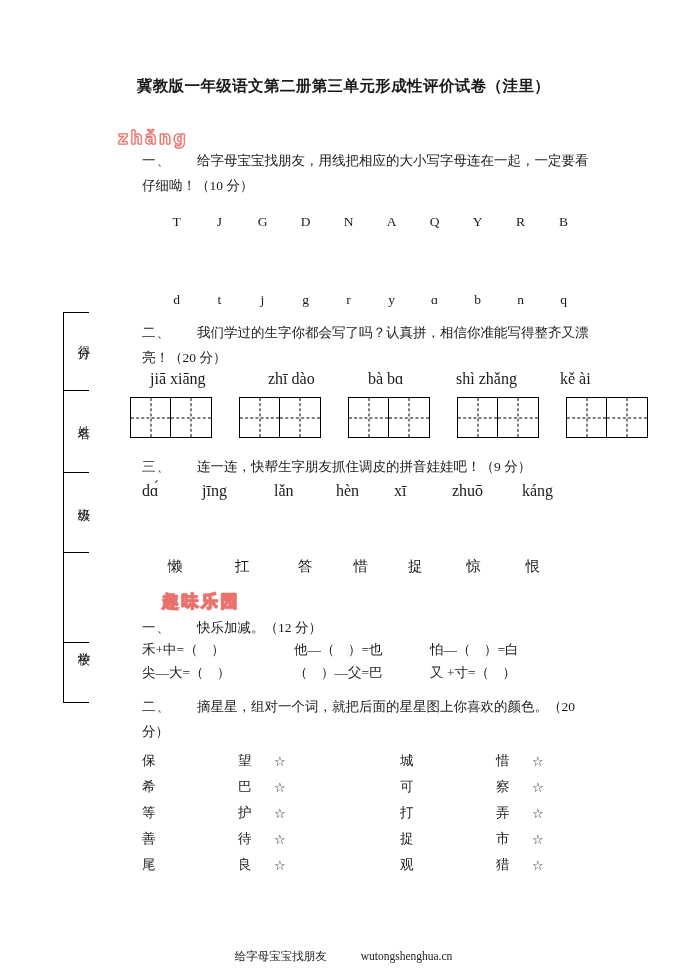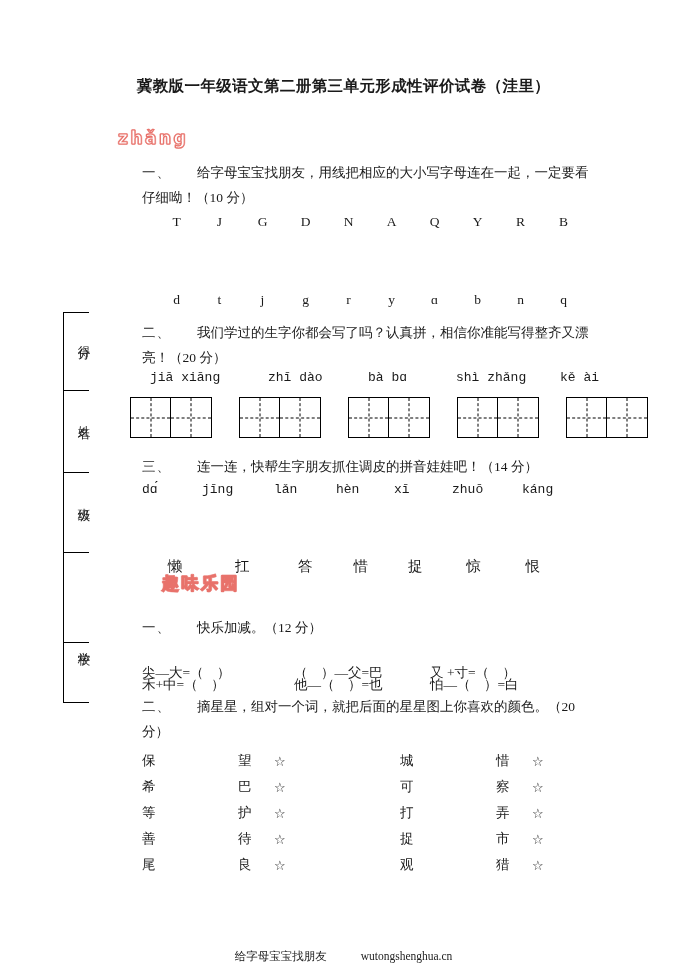--- a/index.html
+++ b/index.html
@@ -71,21 +71,21 @@
     font-weight: bold;
     letter-spacing: 2.5px;
     color: #ffffff;
     -webkit-text-stroke: 1.1px #e8726b;
     text-shadow:
        1px 0 0 #f3b0ac, -1px 0 0 #f3b0ac,
        0 1px 0 #f3b0ac, 0 -1px 0 #f3b0ac;
     font-family: "DejaVu Sans", sans-serif;
   }
   #stamp-knowledge { top: 128px; }
-  #stamp-fun { top: 572px; padding-left: 44px; }
+  #stamp-fun { top: 590px; padding-left: 44px; }
 
   
   .q-text {
     position: absolute;
     font-size: 13.5px;
     line-height: 25px;
   }
   .q-num { letter-spacing: 1px; }
   .indent { display: inline-block; width: 26px; }
 
@@ -136,22 +136,22 @@
     top: 50%;
     left: 0;
     width: 100%;
     border-top: 1.2px dashed #000;
     transform: translateY(-50%);
   }
 
   
   .pinyin-row {
     position: absolute;
-    font-size: 13px;
-    font-family: Liberation Mono, monospace;
+    font-size: 16px;
+    font-family: Liberation Serif, serif;
     white-space: pre;
   }
 
   
   .calc-row {
     position: absolute;
     font-size: 13.5px;
     white-space: pre;
   }
 
@@ -206,21 +206,21 @@
   <div class="rail-tick" style="top:390px;"></div>
 
   <div class="rail-label" style="top:24px;">得分</div>
   <div class="rail-label" style="top:104px;">姓名</div>
   <div class="rail-label" style="top:186px;">班级</div>
   <div class="rail-label" style="top:330px;">学校</div>
 </div>
 
 <div class="stamp" id="stamp-knowledge">zhǎng</div>
 
-<div class="q-text" style="left:142px; top:160px; width:452px;">
+<div class="q-text" style="left:142px; top:148px; width:452px;">
   <span class="q-num">一、</span><span class="indent"></span><span>给字母宝宝找朋友，用线把相应的大小写字母连在一起，一定要看仔细呦！（10 分）</span>
 </div>
 
 <div class="row-letters" id="row-uppercase" style="left:155px; top:214px; width:430px;">
     <span style="width: 43px;">T</span>
     <span style="width: 43px;">J</span>
     <span style="width: 43px;">G</span>
     <span style="width: 43px;">D</span>
     <span style="width: 43px;">N</span>
     <span style="width: 43px;">A</span>
@@ -265,41 +265,41 @@
       <div class="cell"></div>
       <div class="cell"></div>
     </div>
     <div class="grid-group">
       <div class="cell"></div>
       <div class="cell"></div>
     </div>
   </div>
 
 <div class="q-text" style="left:142px; top:454px; width:452px;">
-  <span class="q-num">三、</span><span class="indent"></span><span>连一连，快帮生字朋友抓住调皮的拼音娃娃吧！（14 分）</span>
+  <span class="q-num">三、</span><span class="indent"></span><span>连一连，快帮生字朋友抓住调皮的拼音娃娃吧！（9 分）</span>
 </div>
 
 <div class="pinyin-row" id="pinyin-row-match" style="left:142px; top:482px;"><span style="display: inline-block; width: 60px;">dɑ́</span><span style="display: inline-block; width: 72px;">jīng</span><span style="display: inline-block; width: 62px;">lǎn</span><span style="display: inline-block; width: 58px;">hèn</span><span style="display: inline-block; width: 58px;">xī</span><span style="display: inline-block; width: 70px;">zhuō</span><span style="display: inline-block; width: 60px;">káng</span></div>
 <div class="row-letters" id="char-row-match" style="left:142px; top:557px; width:420px; font-size:14.5px;">
     <span style="width: 68px;">懒</span>
     <span style="width: 70px;">扛</span>
     <span style="width: 60px;">答</span>
     <span style="width: 54px;">惜</span>
     <span style="width: 58px;">捉</span>
     <span style="width: 62px;">惊</span>
     <span style="width: 60px;">恨</span>
   </div>
 
 <div class="stamp" id="stamp-fun">趣味乐园</div>
 
 <div class="q-text" style="left:142px; top:615px; width:452px;">
   <span class="q-num">一、</span><span class="indent"></span><span>快乐加减。（12 分）</span>
 </div>
 
-<div class="calc-row" id="calc-row-1" style="left:142px; top:641px;margin-top:35px;"><span style="display: inline-block; width: 152px;">禾+中=（    ）</span><span style="display: inline-block; width: 136px;">他—（    ）=也</span><span style="display: inline-block; width: 130px;">怕—（    ）=白</span></div>
+<div class="calc-row" id="calc-row-1" style="left:142px; top:641px;"><span style="display: inline-block; width: 152px;">禾+中=（    ）</span><span style="display: inline-block; width: 136px;">他—（    ）=也</span><span style="display: inline-block; width: 130px;">怕—（    ）=白</span></div>
 <div class="calc-row" id="calc-row-2" style="left:142px; top:664px;text-decoration:underline;"><span style="display: inline-block; width: 152px;">尖—大=（    ）</span><span style="display: inline-block; width: 136px;">（    ）—父=巴</span><span style="display: inline-block; width: 130px;">又 +寸=（    ）</span></div>
 
 <div class="q-text" style="left:142px; top:694px; width:452px;">
   <span class="q-num">二、</span><span class="indent"></span><span>摘星星，组对一个词，就把后面的星星图上你喜欢的颜色。（20 分）</span>
 </div>
 
 <div class="star-block" id="star-left">
     <div class="star-line">
       <span class="ch-a">保</span>
       <span class="ch-b">望</span>

